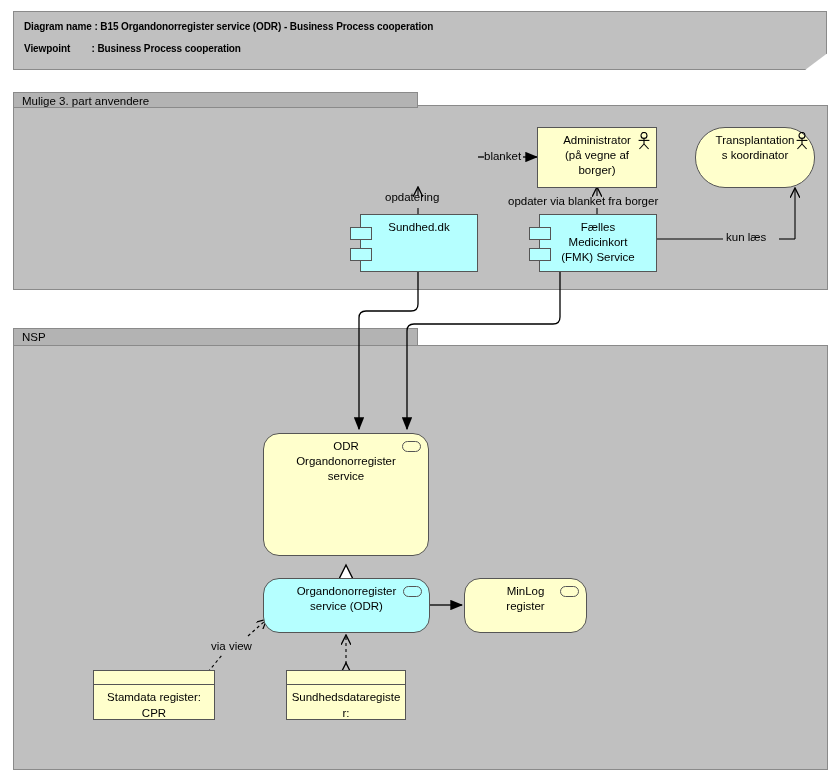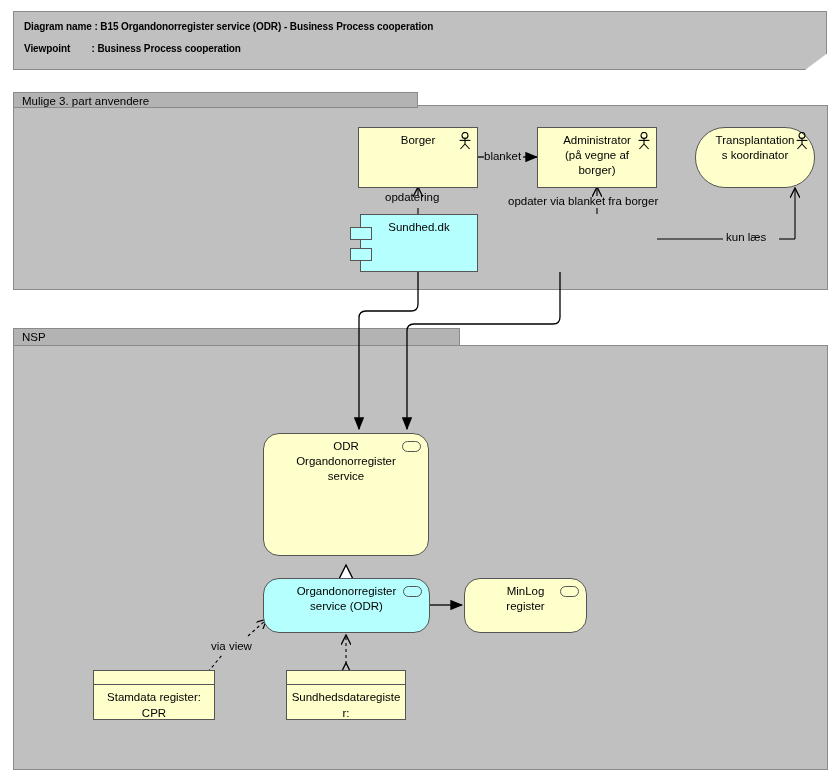--- a/index.html
+++ b/index.html
@@ -160,21 +160,21 @@
 
   <div class="note">
     <div class="note-line note-l1">Diagram name : B15 Organdonorregister service (ODR) - Business Process cooperation</div>
     <div class="note-line note-l2">Viewpoint        : Business Process cooperation</div>
   </div>
 
   <div class="group" style="left:13px; top:105px; width:815px; height:185px;"></div>
   <div class="group-tab" style="left:13px; top:92px; width:405px; height:16px;">Mulige 3. part anvendere</div>
 
   <div class="group" style="left:13px; top:345px; width:815px; height:425px;"></div>
-  <div class="group-tab" style="left:13px; top:328px; width:447px; height:18px;">NSP</div>
+  <div class="group-tab" style="left:13px; top:328px; width:405px; height:18px;">NSP</div>
 
   <svg class="links" viewBox="0 0 837 782">
     <defs>
       <marker id="arrow-solid" markerWidth="10" markerHeight="8" refX="9" refY="4" orient="auto">
         <path d="M0,0 L10,4 L0,8 z" fill="#000000"></path>
       </marker>
       <marker id="arrow-thin" markerWidth="10" markerHeight="9" refX="8" refY="4.5" orient="auto">
         <path d="M0,0 L9,4.5 L0,9" fill="none" stroke="#000000" stroke-width="1.2"></path>
       </marker>
       <marker id="arrow-thin-open" markerWidth="10" markerHeight="9" refX="8" refY="4.5" orient="auto">
@@ -244,30 +244,20 @@
       <path d="M346,664 L346,636" fill="none" stroke="#000000" stroke-width="1.1" stroke-dasharray="3,3" marker-start="url(#arrow-thin-rev)" marker-end="url(#arrow-thin-rev)"></path>
     </g>
   </svg>
 
   <div class="conn-label" style="left:484px; top:150px;">blanket</div>
   <div class="conn-label" style="left:385px; top:191px;">opdatering</div>
   <div class="conn-label" style="left:508px; top:195px;">opdater via blanket fra borger</div>
   <div class="conn-label" style="left:726px; top:231px;">kun læs</div>
   <div class="conn-label" style="left:211px; top:640px;">via view</div>
 
-  <div class="node node-yellow" style="left:358px; top:127px; width:120px; height:61px;">
-    <div class="node-label">Borger</div>
-    <svg class="actor-icon" viewBox="0 0 14 18">
-      <circle cx="7" cy="3.4" r="3" fill="none" stroke="#000000" stroke-width="1.1"></circle>
-      <line x1="7" y1="6.6" x2="7" y2="12" stroke="#000000" stroke-width="1.1"></line>
-      <line x1="1.6" y1="8.4" x2="12.4" y2="8.4" stroke="#000000" stroke-width="1.1"></line>
-      <line x1="7" y1="12" x2="2.4" y2="17" stroke="#000000" stroke-width="1.1"></line>
-      <line x1="7" y1="12" x2="11.6" y2="17" stroke="#000000" stroke-width="1.1"></line>
-    </svg>
-  </div>
 
   <div class="node node-yellow" style="left:537px; top:127px; width:120px; height:61px;">
     <div class="node-label">Administrator
 (på vegne af
 borger)</div>
     <svg class="actor-icon" viewBox="0 0 14 18">
       <circle cx="7" cy="3.4" r="3" fill="none" stroke="#000000" stroke-width="1.1"></circle>
       <line x1="7" y1="6.6" x2="7" y2="12" stroke="#000000" stroke-width="1.1"></line>
       <line x1="1.6" y1="8.4" x2="12.4" y2="8.4" stroke="#000000" stroke-width="1.1"></line>
       <line x1="7" y1="12" x2="2.4" y2="17" stroke="#000000" stroke-width="1.1"></line>
@@ -286,20 +276,27 @@
       <line x1="7" y1="12" x2="11.6" y2="17" stroke="#000000" stroke-width="1.1"></line>
     </svg>
   </div>
 
   <div class="node node-cyan" style="left:360px; top:214px; width:118px; height:58px;">
     <div class="node-label">Sundhed.dk</div>
     <div class="lug lug-a"></div>
     <div class="lug lug-b"></div>
   </div>
 
+  <div class="node node-cyan" style="left:539px; top:214px; width:118px; height:58px;">
+    <div class="node-label">Fælles
+Medicinkort
+(FMK) Service</div>
+    <div class="lug lug-a"></div>
+    <div class="lug lug-b"></div>
+  </div>
 
   <div class="node node-yellow rounded" style="left:263px; top:433px; width:166px; height:123px;">
     <div class="node-label">ODR
 Organdonorregister
 service</div>
     <div class="service-icon"></div>
   </div>
 
   <div class="node node-cyan rounded" style="left:263px; top:578px; width:167px; height:55px;">
     <div class="node-label">Organdonorregister

